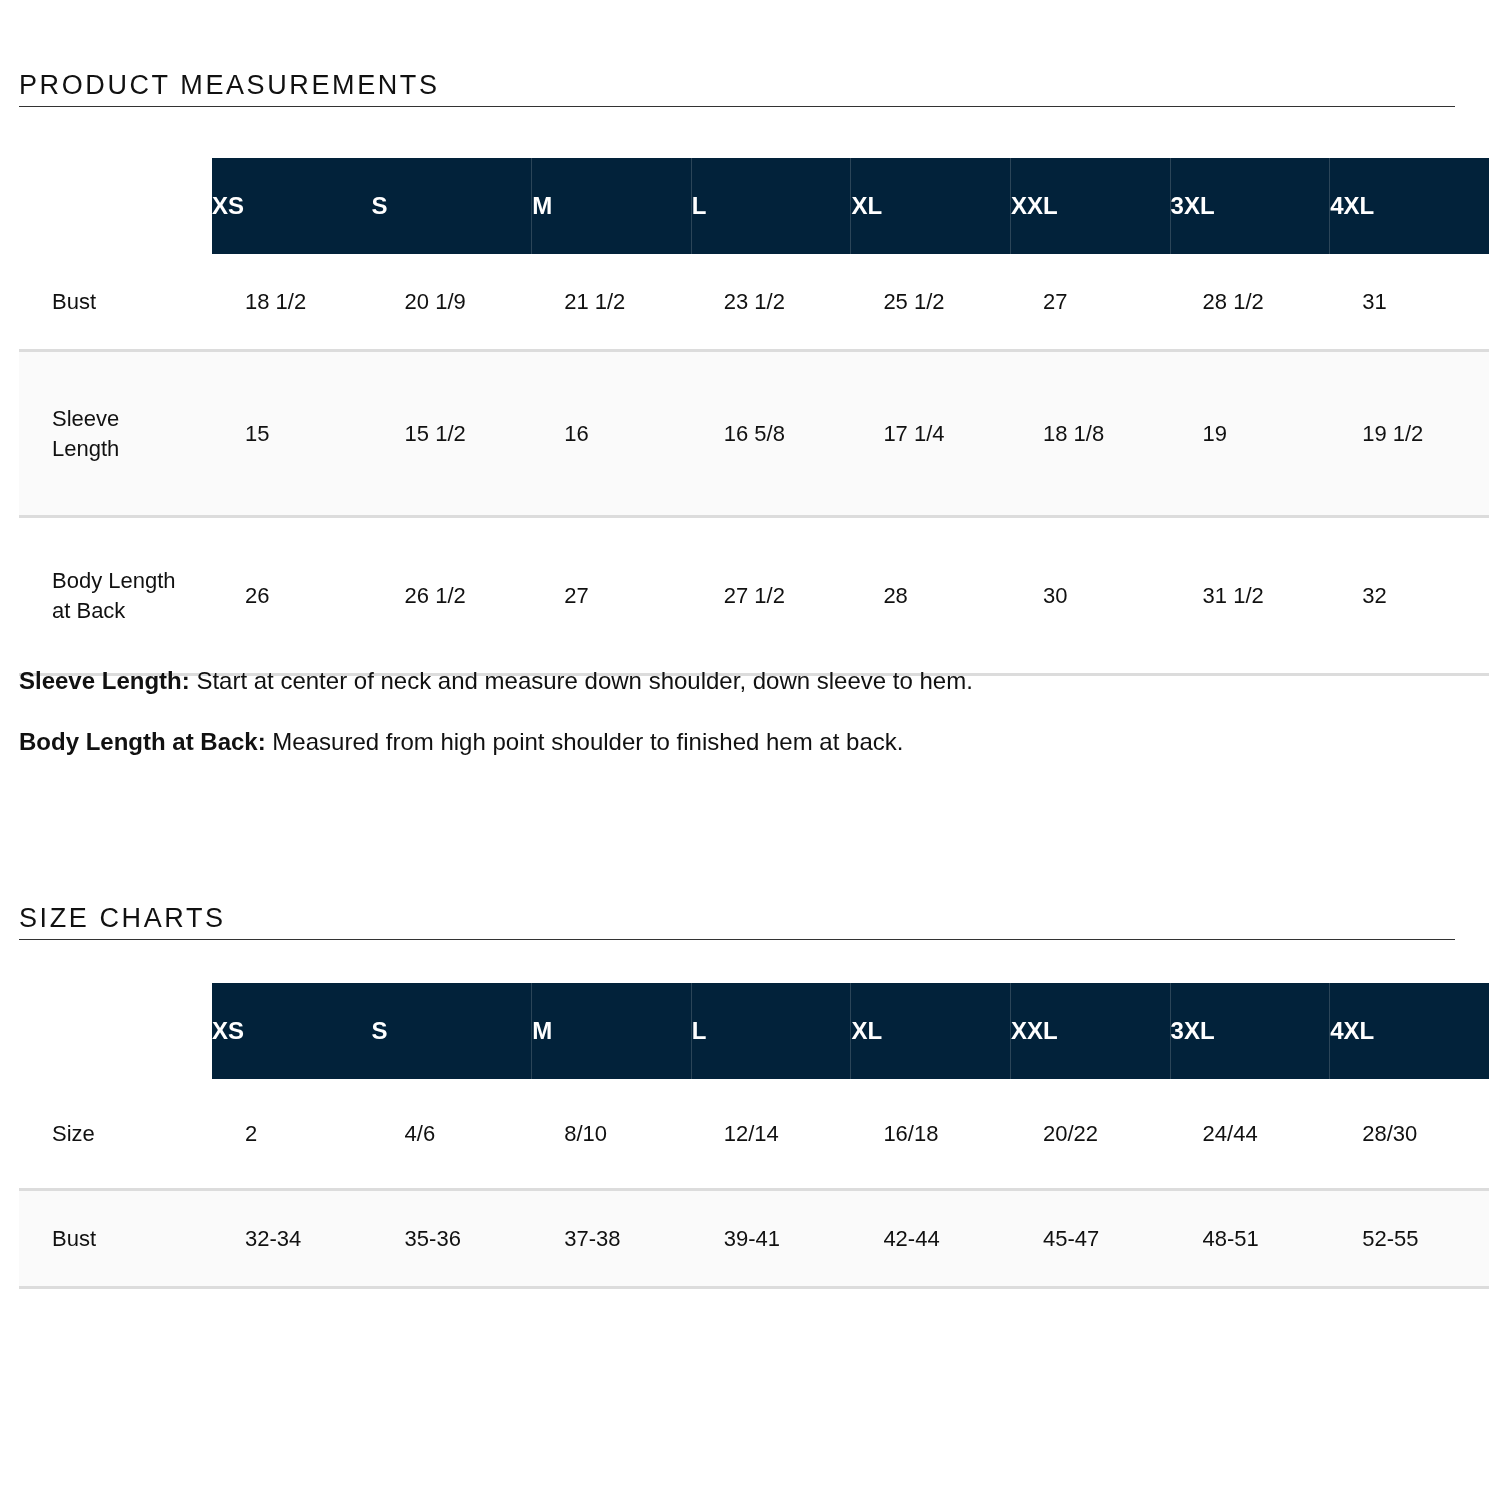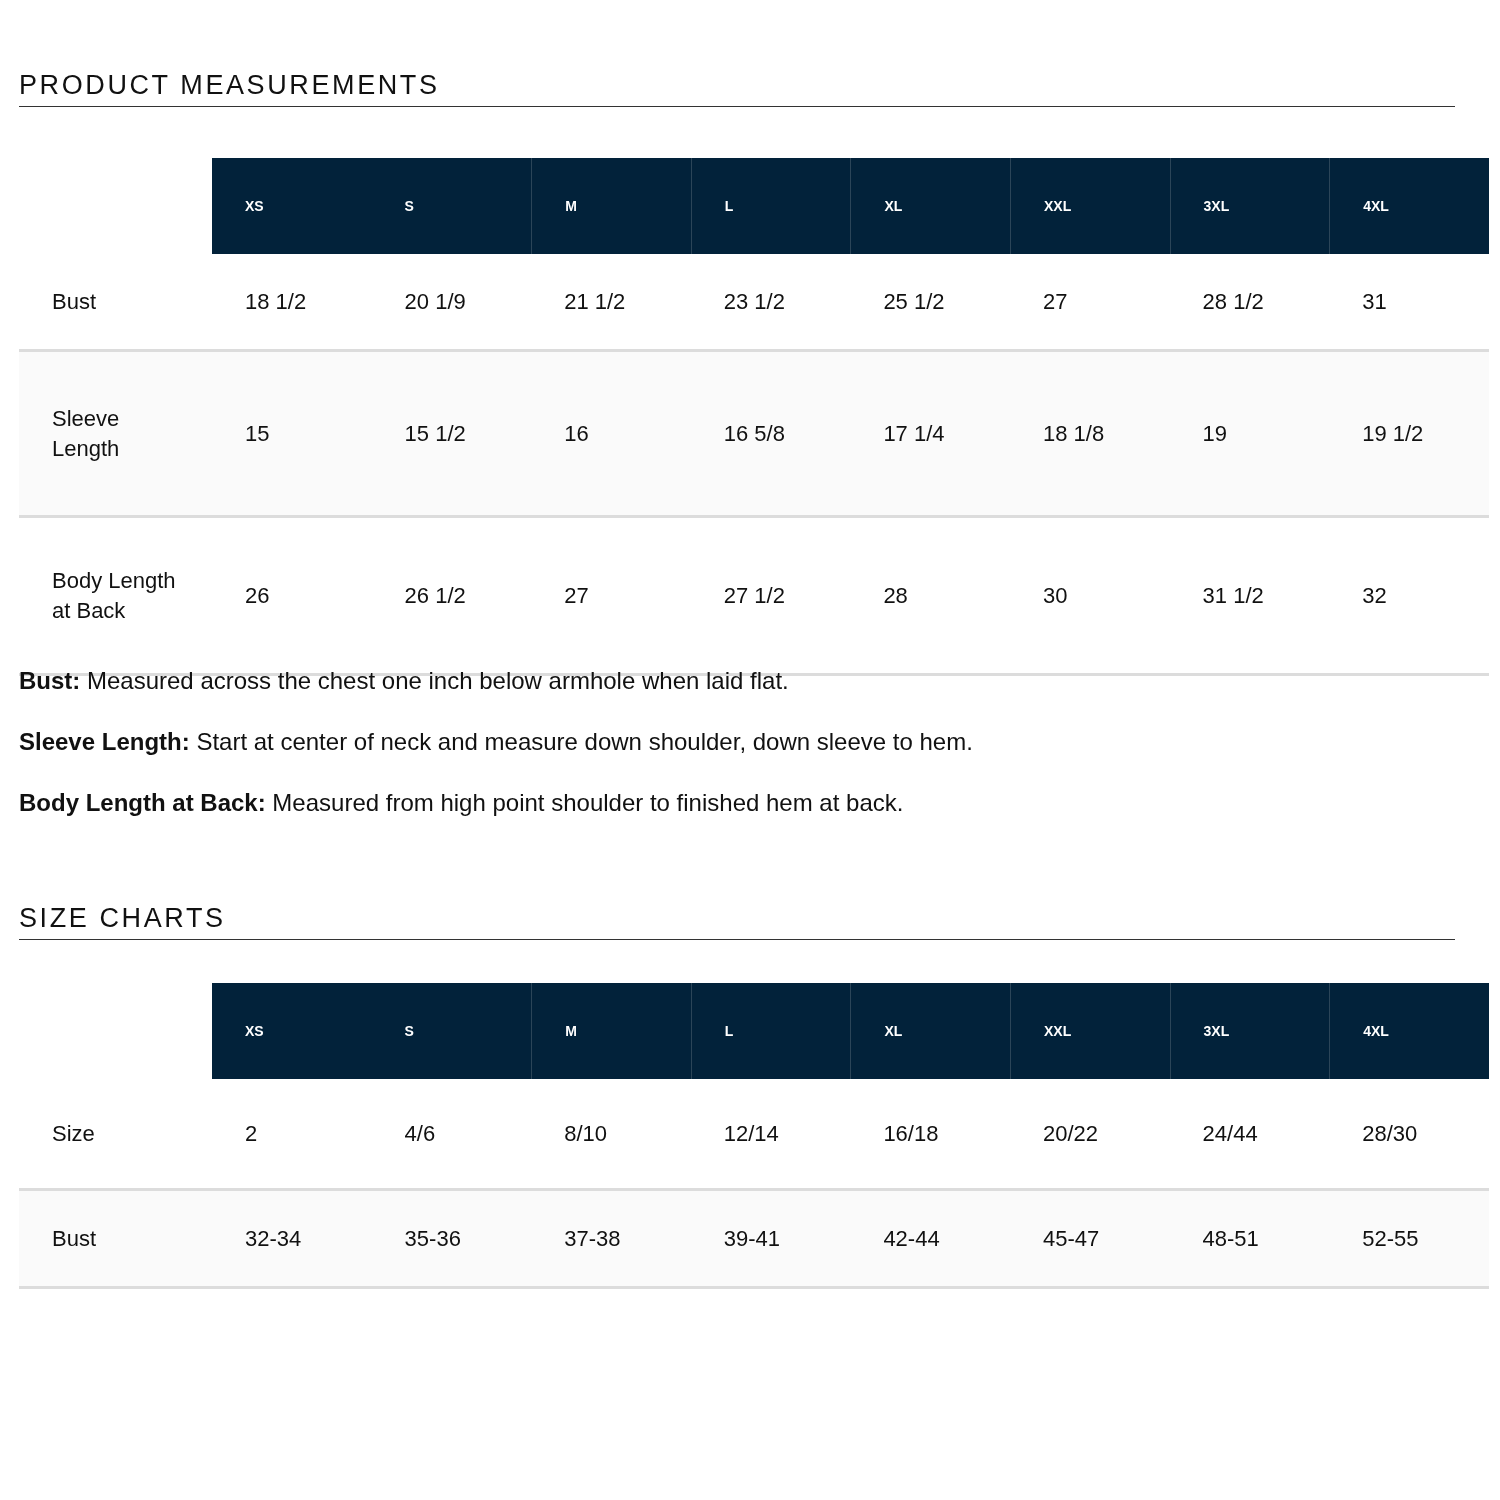--- a/index.html
+++ b/index.html
@@ -40,23 +40,22 @@
       background: #02223a;
       display: flex;
     }
     .header-cell {
       position: relative;
       width: 159.6px;
       height: 96px;
       box-sizing: border-box;
       color: #ffffff;
       font-weight: bold;
-      font-size: 14px;
+      font-size: 24px;
       line-height: 96px;
-      padding-left: 33px;
     }
     .header-cell.divider {
       border-left: 1px solid #2b4558;
     }
     .body-row {
       display: flex;
       width: 1470px;
       box-sizing: border-box;
       border-bottom: 3px solid #dcdcdc;
       align-items: center;
@@ -144,21 +143,20 @@
     <div class="row-cell">27</div>
     <div class="row-cell">27 1/2</div>
     <div class="row-cell">28</div>
     <div class="row-cell">30</div>
     <div class="row-cell">31 1/2</div>
     <div class="row-cell">32</div>
   </div>
 </div>
 
 <div class="notes">
-  <p class="note"><b>Bust:</b><span> Measured across the chest one inch below armhole when laid flat.</span></p>
   <p class="note"><b>Sleeve Length:</b><span> Start at center of neck and measure down shoulder, down sleeve to hem.</span></p>
   <p class="note"><b>Body Length at Back:</b><span> Measured from high point shoulder to finished hem at back.</span></p>
 </div>
 
 <div class="section-title" style="top:903px;">SIZE CHARTS</div>
 
 <div class="table" style="top:983px;">
   <div class="header-row">
     <div class="header-cell">XS</div>
     <div class="header-cell">S</div>

